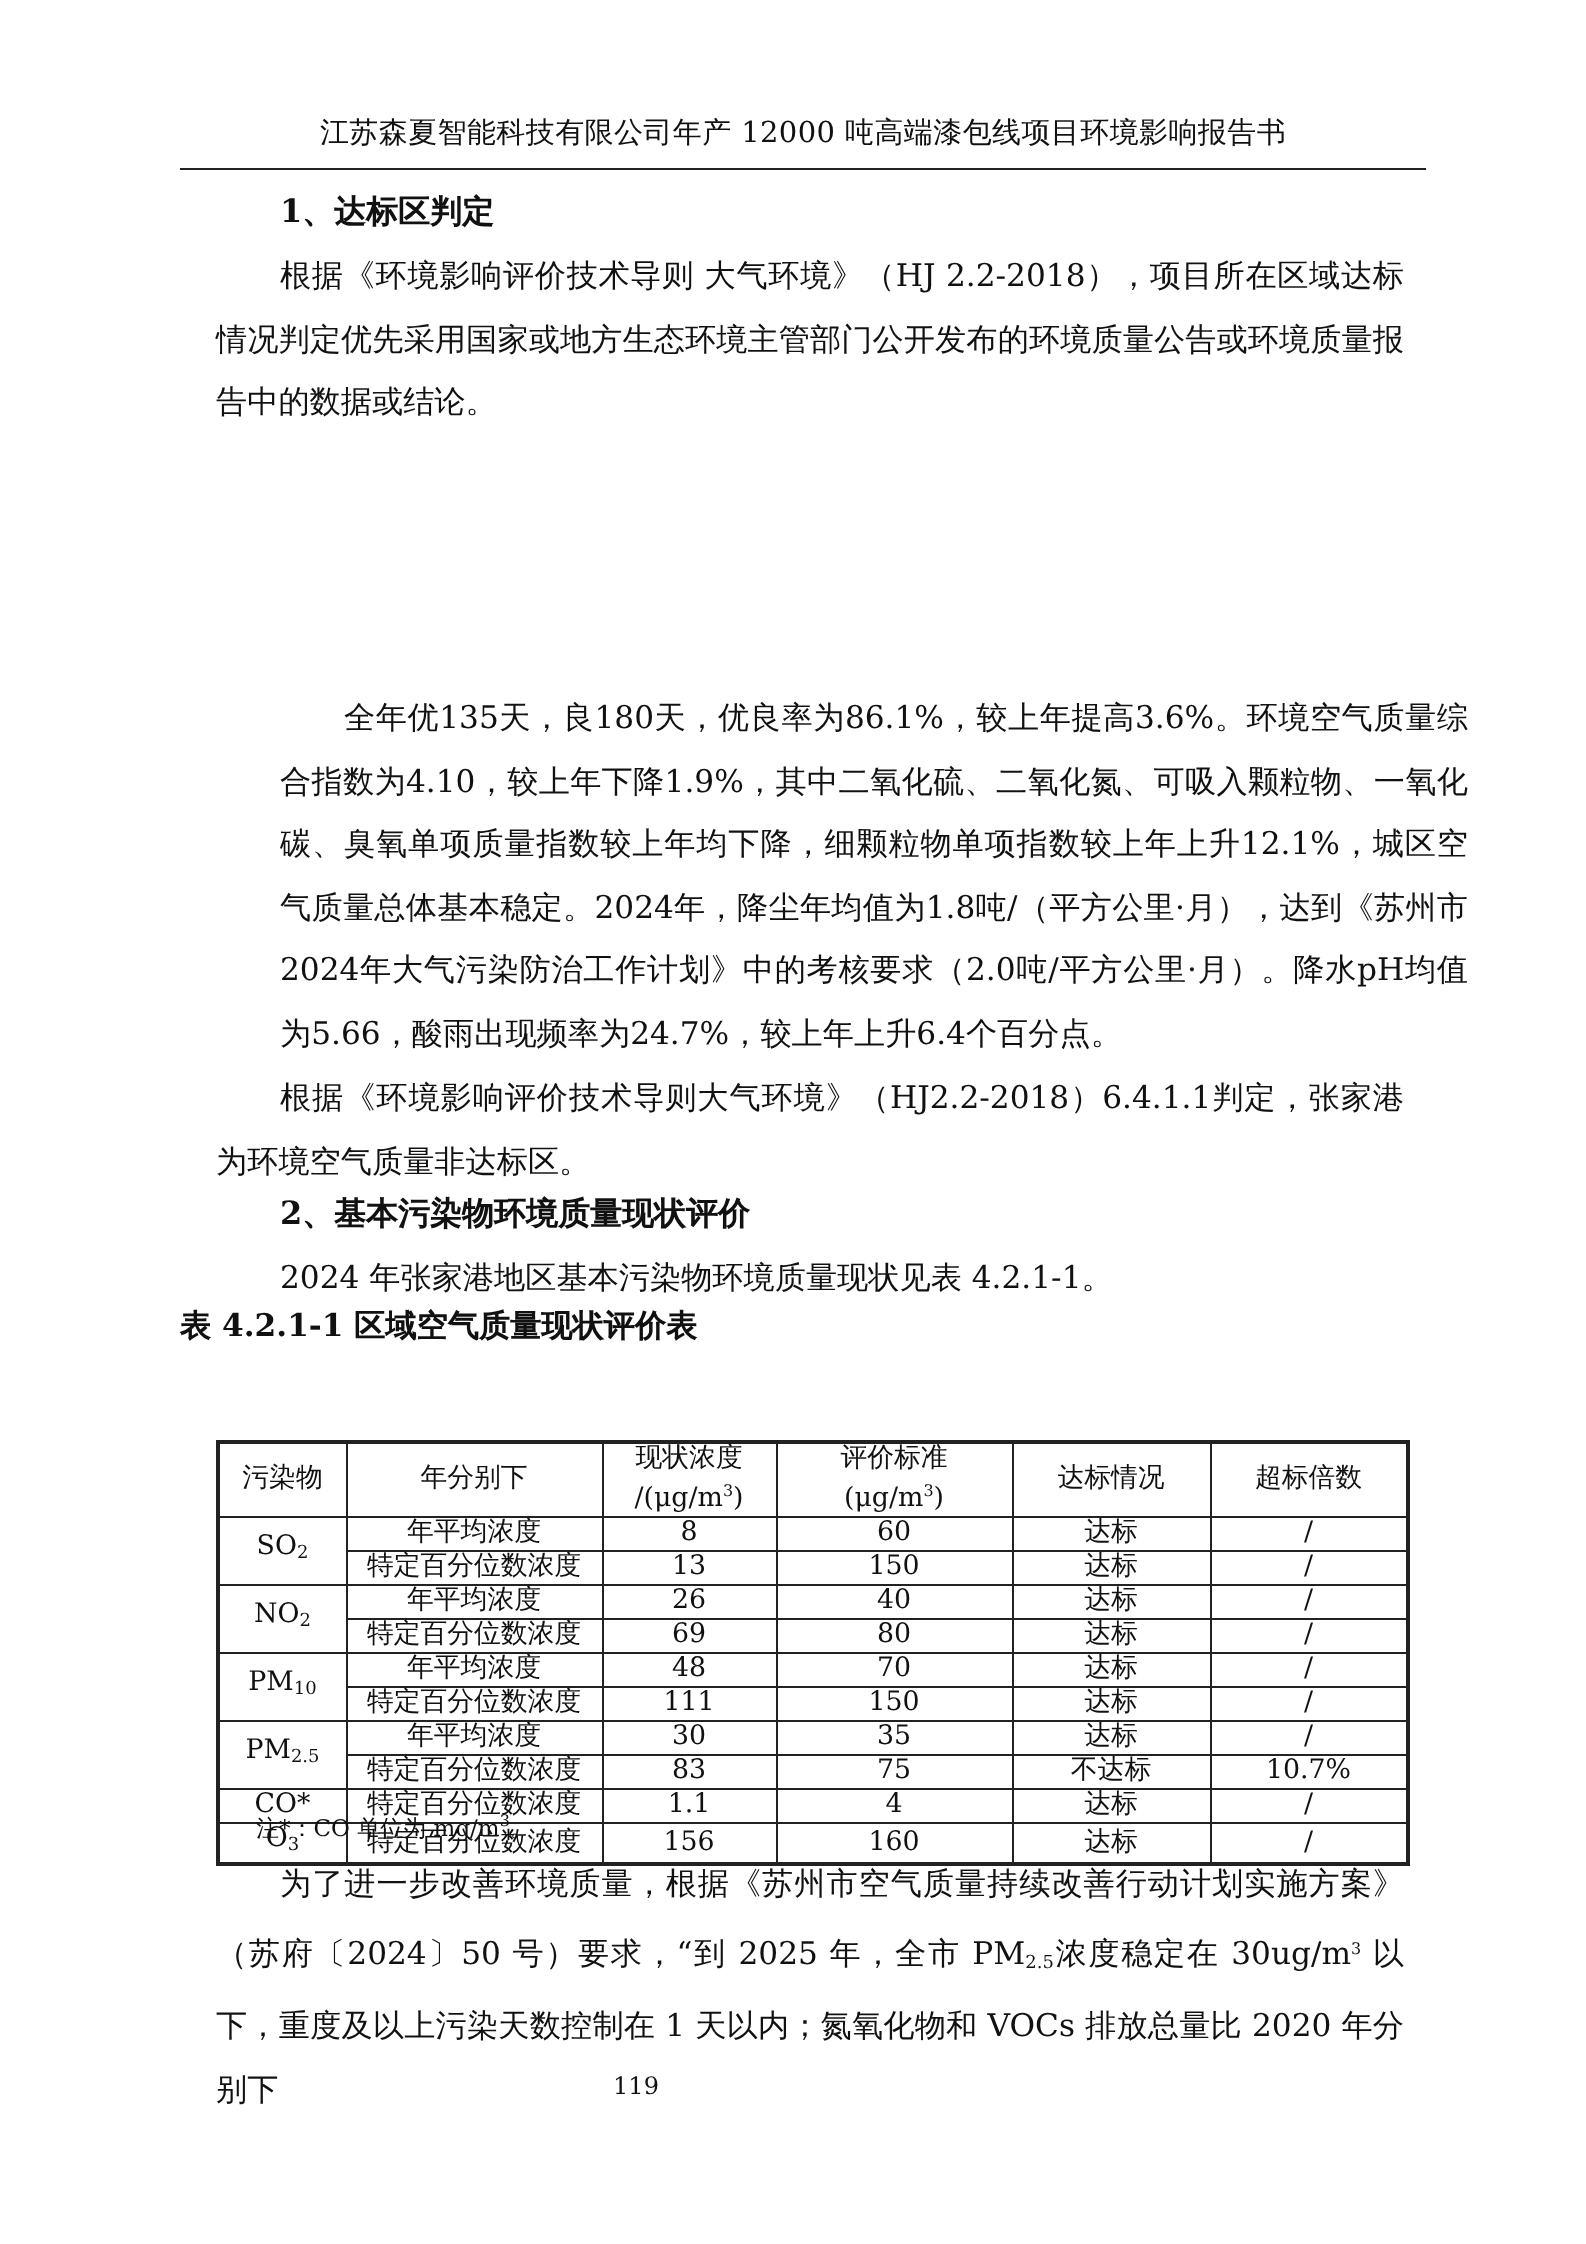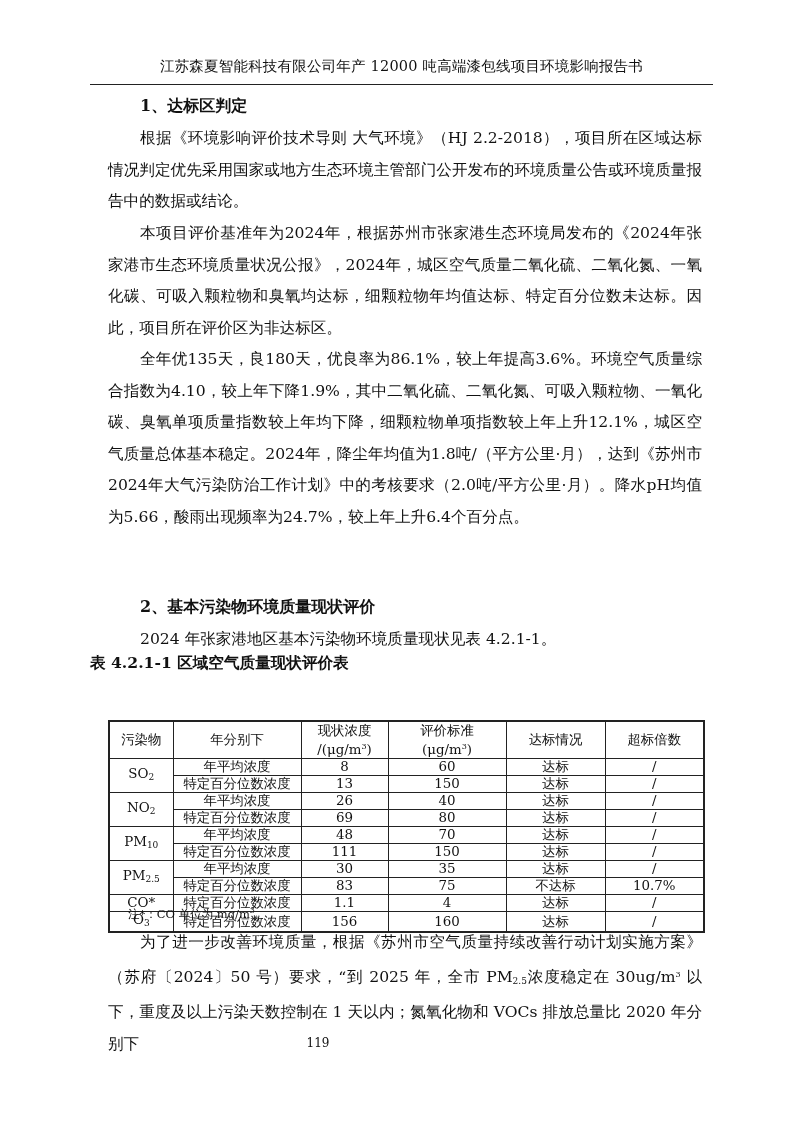--- a/index.html
+++ b/index.html
@@ -28,22 +28,22 @@
 <body>
 
 <div class="page">
 
   <div class="running-header">江苏森夏智能科技有限公司年产 12000 吨高端漆包线项目环境影响报告书</div>
   <div class="header-rule"></div>
 
   <div class="h" style="top:96px;">1、达标区判定</div>
 
   <p class="para" style="top:123px;">根据《环境影响评价技术导则 大气环境》（HJ 2.2-2018），项目所在区域达标情况判定优先采用国家或地方生态环境主管部门公开发布的环境质量公告或环境质量报告中的数据或结论。</p>
-  <p class="para" style="top:218px;">本项目评价基准年为2024年，根据苏州市张家港生态环境局发布的《2024年张家港市生态环境质量状况公报》，2024年，城区空气质量二氧化硫、二氧化氮、一氧化碳、可吸入颗粒物和臭氧均达标，细颗粒物年均值达标、特定百分位数未达标。因此，项目所在评价区为非达标区。</p>
-  <p class="para" style="top:344px;">全年优135天，良180天，优良率为86.1%，较上年提高3.6%。环境空气质量综合指数为4.10，较上年下降1.9%，其中二氧化硫、二氧化氮、可吸入颗粒物、一氧化碳、臭氧单项质量指数较上年均下降，细颗粒物单项指数较上年上升12.1%，城区空气质量总体基本稳定。2024年，降尘年均值为1.8吨/（平方公里·月），达到《苏州市2024年大气污染防治工作计划》中的考核要求（2.0吨/平方公里·月）。降水pH均值为5.66，酸雨出现频率为24.7%，较上年上升6.4个百分点。</p>
+  <p class="para" style="top:344px;margin-left:32px;">全年优135天，良180天，优良率为86.1%，较上年提高3.6%。环境空气质量综合指数为4.10，较上年下降1.9%，其中二氧化硫、二氧化氮、可吸入颗粒物、一氧化碳、臭氧单项质量指数较上年均下降，细颗粒物单项指数较上年上升12.1%，城区空气质量总体基本稳定。2024年，降尘年均值为1.8吨/（平方公里·月），达到《苏州市2024年大气污染防治工作计划》中的考核要求（2.0吨/平方公里·月）。降水pH均值为5.66，酸雨出现频率为24.7%，较上年上升6.4个百分点。</p>
+  <p class="para" style="top:534px;">根据《环境影响评价技术导则大气环境》（HJ2.2-2018）6.4.1.1判定，张家港为环境空气质量非达标区。</p>
 
   <div class="h" style="top:597px;">2、基本污染物环境质量现状评价</div>
   <p class="para" style="top:624px;">2024 年张家港地区基本污染物环境质量现状见表 4.2.1-1。</p>
 
   <div class="tbl-caption">表 4.2.1-1  区域空气质量现状评价表</div>
 
   <table class="aq">
     <colgroup>
       <col style="width:64px">
         <col style="width:128px">

